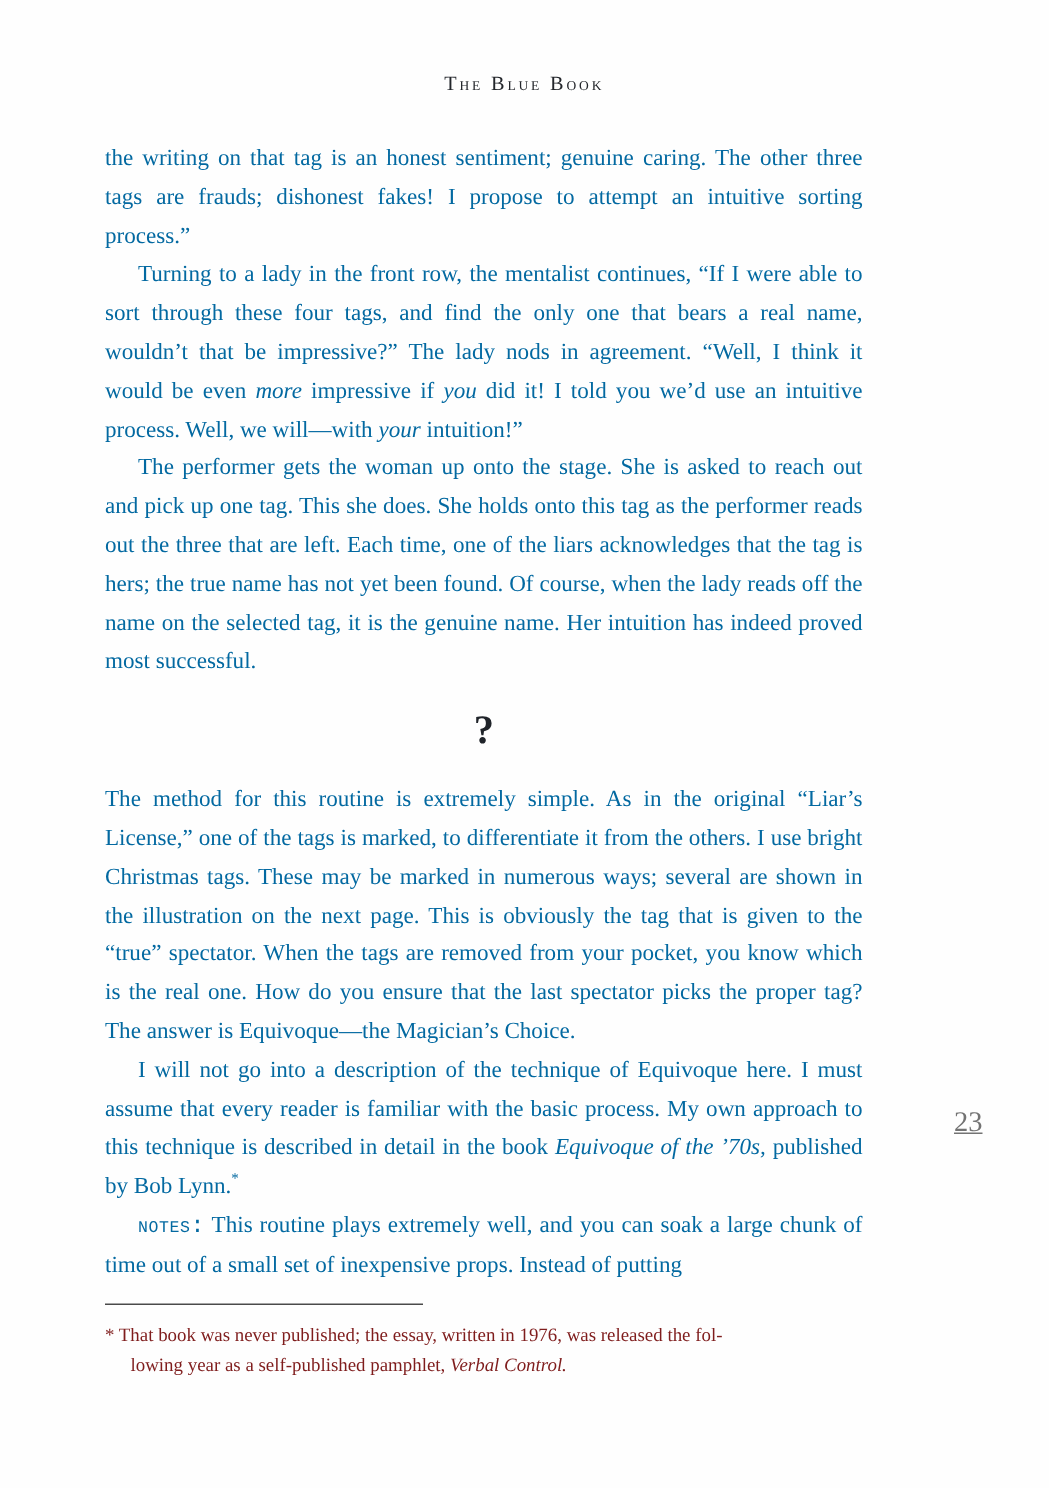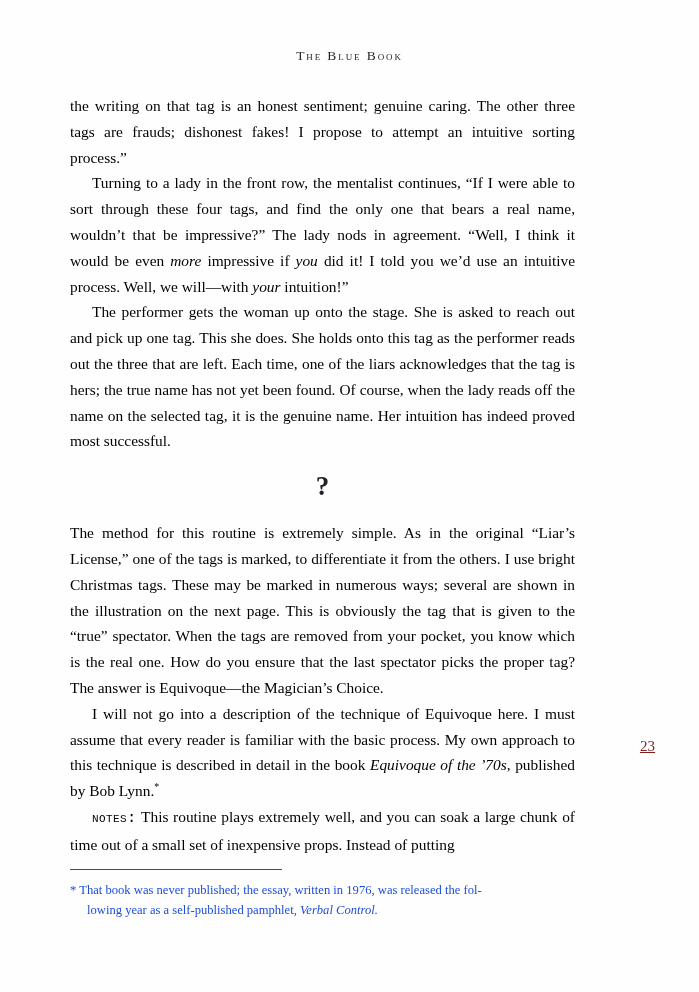--- a/index.html
+++ b/index.html
@@ -40,21 +40,21 @@
     left: 70px;
     top: 93px;
     width: 505px;
   }
   p.body {
     margin: 0;
     font-size: 15.4px;
     line-height: 25.8px;
     text-align: justify;
     text-justify: inter-word;
-    color: #000000;
+    color: #0369a1;
     hyphens: manual;
   }
   p.indent {
     text-indent: 22px;
   }
   .ornament {
     text-align: center;
     font-size: 27px;
     line-height: 30px;
     color: #20242a;
@@ -65,40 +65,40 @@
   em { }
   .smallcaps {
     font-variant: small-caps;
     letter-spacing: 0.4px;
     font-family: Liberation Mono, monospace;
   }
   .folio {
     position: absolute;
     right: 44px;
     top: 738px;
-    font-size: 15px;
-    color: #7f1d1d;
+    font-size: 19px;
+    color: #737373;
     text-decoration: underline;
   }
   .fn-rule {
     position: absolute;
     left: 70px;
     top: 869px;
     width: 212px;
     height: 1px;
     background: #4a4a4a;
   }
   .footnote {
     position: absolute;
     left: 70px;
     top: 880px;
     width: 505px;
     font-size: 12.6px;
     line-height: 20.4px;
-    color: #1d4ed8;
+    color: #7f1d1d;
     text-align: justify;
   }
   sup.fnmark {
     font-size: 10px;
     vertical-align: super;
     line-height: 0;
   }
   .star { font-size: 12.6px; }
 </style>
 </head>

